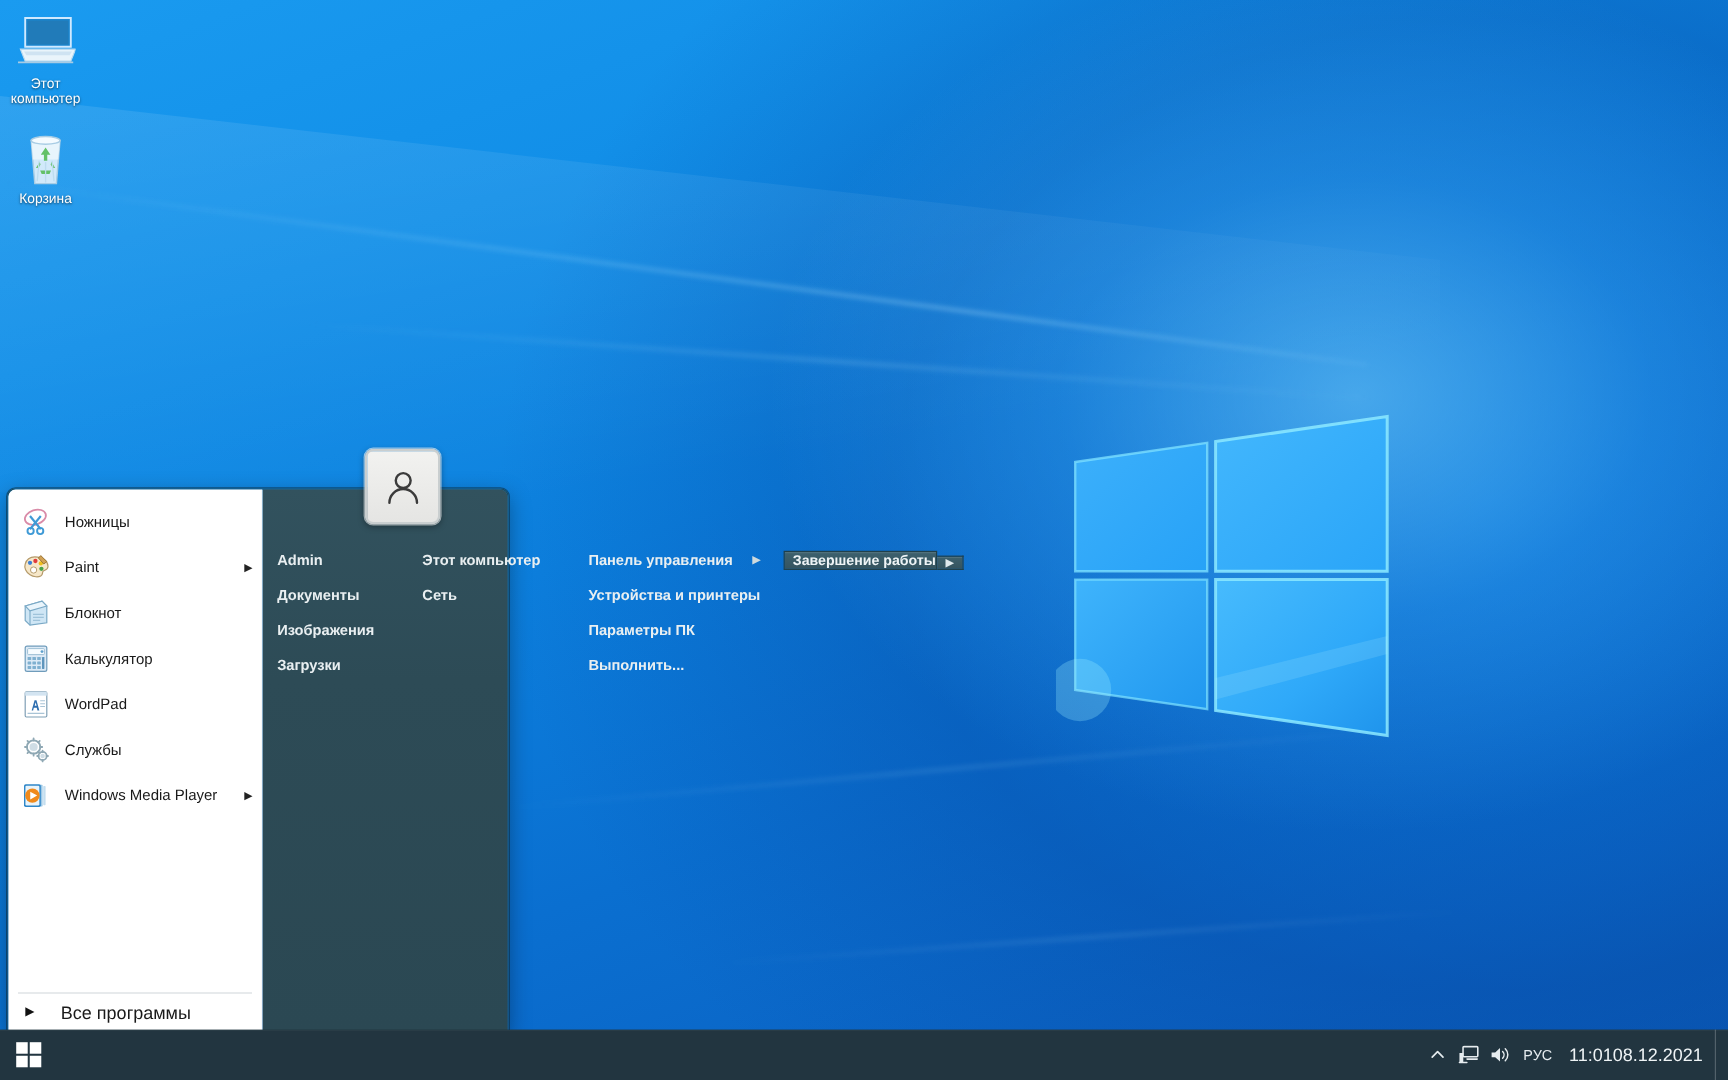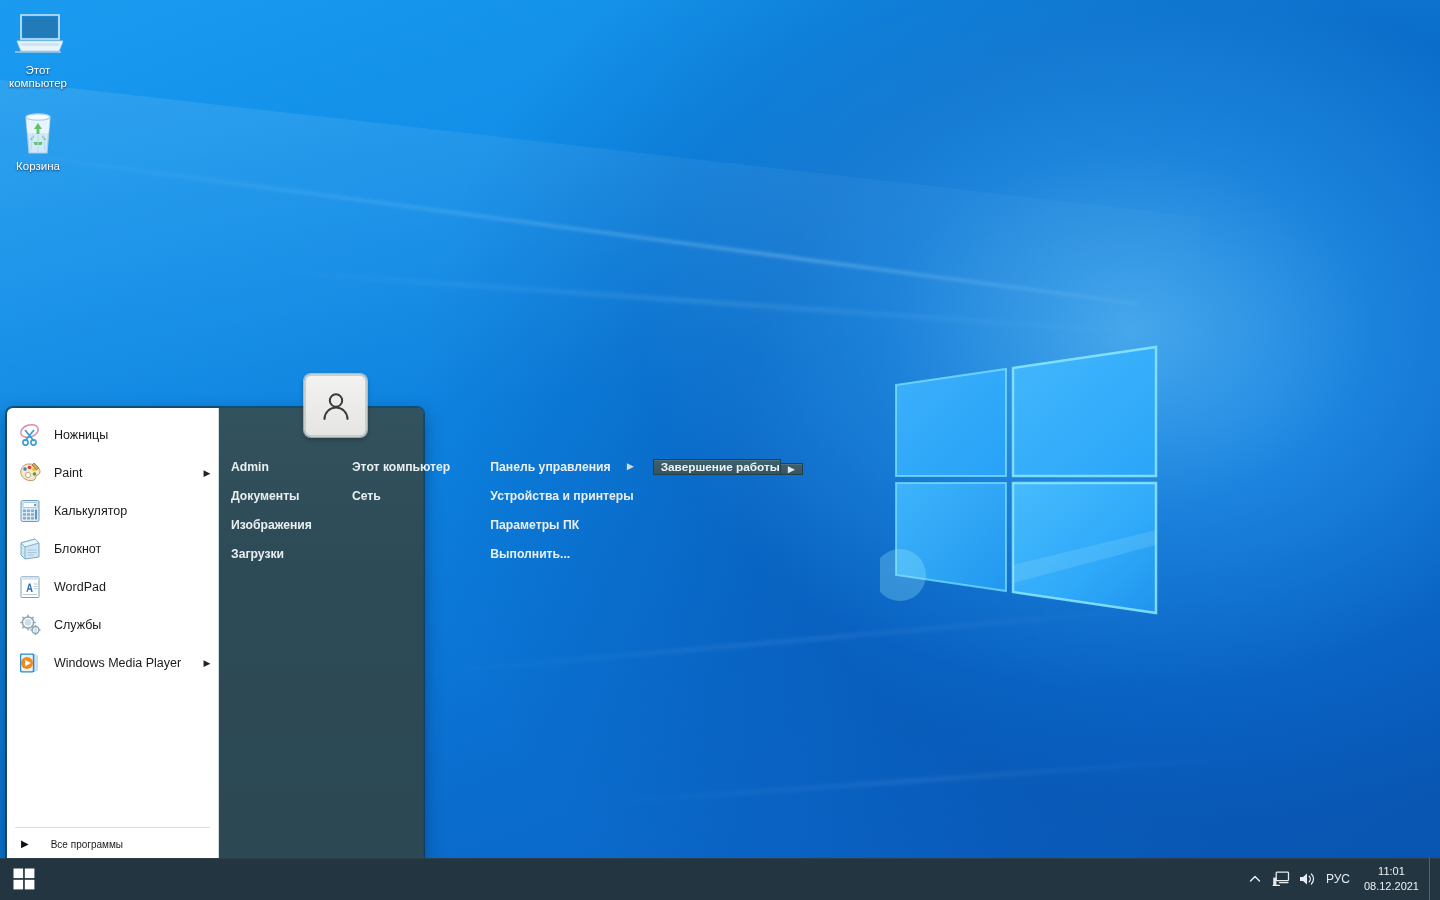--- a/index.html
+++ b/index.html
@@ -163,21 +163,21 @@
     padding-left: 14px;
     cursor: default;
   }
   #all-programs .ap-arrow {
     font-size: 10px;
     color: #111;
     margin-right: 22px;
     line-height: 1;
   }
   #all-programs .ap-label {
-    font-size: 10px;
+    font-size: 15px;
     color: #1a1a1a;
   }
 
   
   #menu-right {
     position: relative;
     width: 204px;
     background: linear-gradient(to bottom, #32525e 0%, #2d4b56 35%, #2b4853 100%);
     border-top-right-radius: 6px;
     display: flex;
@@ -300,26 +300,26 @@
     display: flex;
     align-items: center;
     padding: 0 8px 0 6px;
     color: #e6ecef;
     font-size: 12px;
     cursor: default;
   }
   #tray-clock {
     height: 42px;
     display: flex;
-    flex-direction: column;
+    flex-direction: row;
     align-items: center;
     justify-content: center;
     padding: 0 10px 0 6px;
     color: #eef3f5;
-    font-size: 11px;
+    font-size: 15px;
     line-height: 15px;
     cursor: default;
   }
   #show-desktop {
     width: 8px;
     height: 42px;
     border-left: 1px solid rgba(255,255,255,0.22);
     cursor: default;
   }
 </style>
@@ -428,20 +428,33 @@
               <circle cx="8" cy="9" r="1.8" fill="#3b7fd4"></circle>
               <circle cx="12.5" cy="7.5" r="1.8" fill="#e03b3b"></circle>
               <circle cx="17" cy="9.5" r="1.8" fill="#f0c01e"></circle>
               <circle cx="17.5" cy="14" r="1.8" fill="#4aa24a"></circle>
               <circle cx="11" cy="15" r="2.6" fill="#ffffff" stroke="#b59a6a" stroke-width="0.8"></circle>
               <path d="M17 3 L22 8 L19.5 10 L15 5 Z" fill="#d2a256" stroke="#9a7434" stroke-width="0.8"></path>
             </svg>
           </span>
           <span class="plabel">Paint</span>
           <span class="parrow">▶</span>
+        </div>
+
+        <div class="prog-item">
+          <span class="pico">
+            <svg width="26" height="26" viewBox="0 0 26 26">
+              <path d="M4 7 L18 3 L22 7 L22 21 L8 23 L4 19 Z" fill="#cfe6f5" stroke="#7aa9c6" stroke-width="1"></path>
+              <path d="M4 7 L18 3 L22 7 L8 11 Z" fill="#eaf5fc" stroke="#7aa9c6" stroke-width="0.9"></path>
+              <path d="M8 11 L8 23" stroke="#7aa9c6" stroke-width="0.9" fill="none"></path>
+              <path d="M10.5 14 h9 M10.5 16.5 h9 M10.5 19 h6" stroke="#9fc3da" stroke-width="0.9"></path>
+            </svg>
+          </span>
+          <span class="plabel">Блокнот</span>
+          <span class="parrow"></span>
         </div>
 
         <div class="prog-item">
           <span class="pico">
             <svg width="26" height="26" viewBox="0 0 26 26">
               <rect x="4" y="2.5" width="18" height="21" rx="1.6" fill="#dceaf6" stroke="#6f9cbb" stroke-width="1"></rect>
               <rect x="6" y="4.5" width="14" height="5" rx="0.8" fill="#f7fcff" stroke="#9cbdd3" stroke-width="0.8"></rect>
               <circle cx="18" cy="7" r="1.2" fill="#5ea0cd"></circle>
               <g fill="#7fb0d0">
                 <rect x="6" y="11.5" width="3" height="2.6" rx="0.4"></rect>
@@ -454,33 +467,20 @@
                 <rect x="10" y="18.9" width="3" height="2.6" rx="0.4"></rect>
                 <rect x="14" y="18.9" width="3" height="2.6" rx="0.4"></rect>
                 <rect x="18" y="11.5" width="2" height="10" rx="0.4" fill="#5f96bd"></rect>
               </g>
             </svg>
           </span>
           <span class="plabel">Калькулятор</span>
           <span class="parrow"></span>
         </div>
 
-        <div class="prog-item">
-          <span class="pico">
-            <svg width="26" height="26" viewBox="0 0 26 26">
-              <path d="M4 7 L18 3 L22 7 L22 21 L8 23 L4 19 Z" fill="#cfe6f5" stroke="#7aa9c6" stroke-width="1"></path>
-              <path d="M4 7 L18 3 L22 7 L8 11 Z" fill="#eaf5fc" stroke="#7aa9c6" stroke-width="0.9"></path>
-              <path d="M8 11 L8 23" stroke="#7aa9c6" stroke-width="0.9" fill="none"></path>
-              <path d="M10.5 14 h9 M10.5 16.5 h9 M10.5 19 h6" stroke="#9fc3da" stroke-width="0.9"></path>
-            </svg>
-          </span>
-          <span class="plabel">Блокнот</span>
-          <span class="parrow"></span>
-        </div>
-
 
         <div class="prog-item">
           <span class="pico">
             <svg width="26" height="26" viewBox="0 0 26 26">
               <rect x="4" y="2.5" width="18" height="21" rx="1" fill="#ffffff" stroke="#7f9fb5" stroke-width="1"></rect>
               <rect x="4" y="2.5" width="18" height="3.2" fill="#d3e4f1"></rect>
               <path d="M9.4 18 L11.8 9.5 h1.6 L15.8 18 h-1.6 l-0.6 -2.2 h-2.4 L10.6 18 Z M11.9 14.2 h1.6 l-0.8 -3 Z" fill="#2f6fb0"></path>
               <path d="M16.5 10 h4 M16.5 12.4 h4 M16.5 14.8 h4 M6 20.5 h14" stroke="#a9c4d6" stroke-width="0.9"></path>
             </svg>
           </span>

